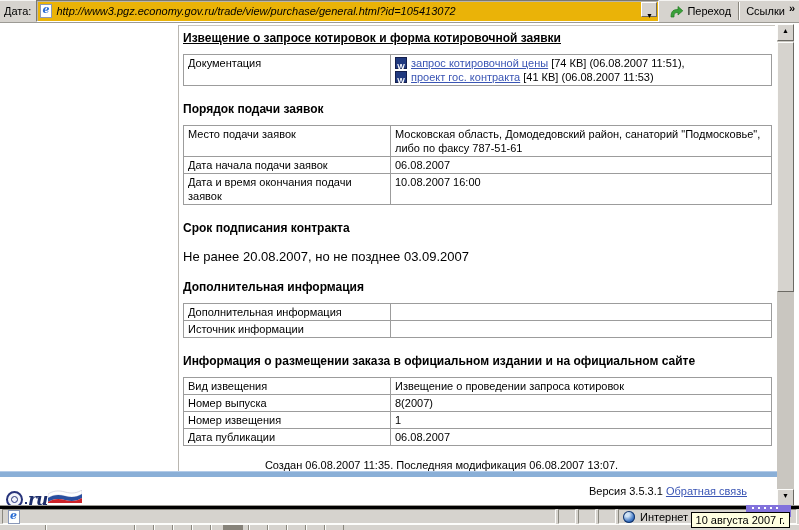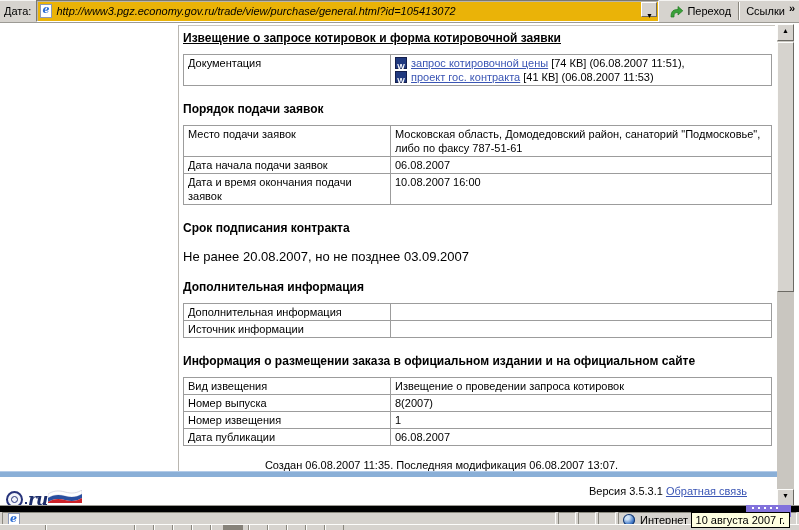--- a/index.html
+++ b/index.html
@@ -71,21 +71,21 @@
   .sb-btn { position: absolute; left: 0; width: 17px; height: 17px; background: #d6d3ce;
     border: 1px solid; border-color: #fdfdfb #6c6a64 #6c6a64 #fdfdfb;
     text-align: center; font-size: 7px; color: #000; }
   .sb-btn.up { top: 0; } .sb-btn.up::before { content: "▲"; position: relative; top: 2px; }
   .sb-btn.down { bottom: 0; } .sb-btn.down::before { content: "▼"; position: relative; top: 2px; }
   .sb-thumb { position: absolute; left: 0; top: 18px; width: 17px; height: 250px;
     background: #d6d3ce; border: 1px solid; border-color: #fdfdfb #6c6a64 #6c6a64 #fdfdfb; }
 
   
   .statusbar { position: absolute; left: 0; top: 506px; width: 799px; height: 18px;
-    background: #d6d3ce; border-top: 6px solid #000000; box-shadow: 0 -1px 0 #9c9a94;
+    background: #d6d3ce; border-top: 3px solid #000000; box-shadow: 0 -1px 0 #9c9a94;
     display: flex; align-items: flex-start; padding: 0 2px; gap: 2px; }
   .pane { height: 15px; border: 1px solid; border-color: #8a887f #fdfdfb #fdfdfb #8a887f;
     display: flex; align-items: center; font-size: 11px; }
   .pane.main { flex: 1; padding-left: 2px; }
   .pane.small { width: 18px; flex: none; }
   .pane.zone { width: 179px; flex: none; padding-left: 4px; gap: 5px; }
   .globe-icon { width: 12px; height: 12px; border-radius: 50%; flex: none;
     background: radial-gradient(circle at 35% 30%, #cfe2f5 0 18%, #3c74c4 60%, #1d4a8f);
     box-shadow: inset 0 0 0 1px #16366b; }
 

